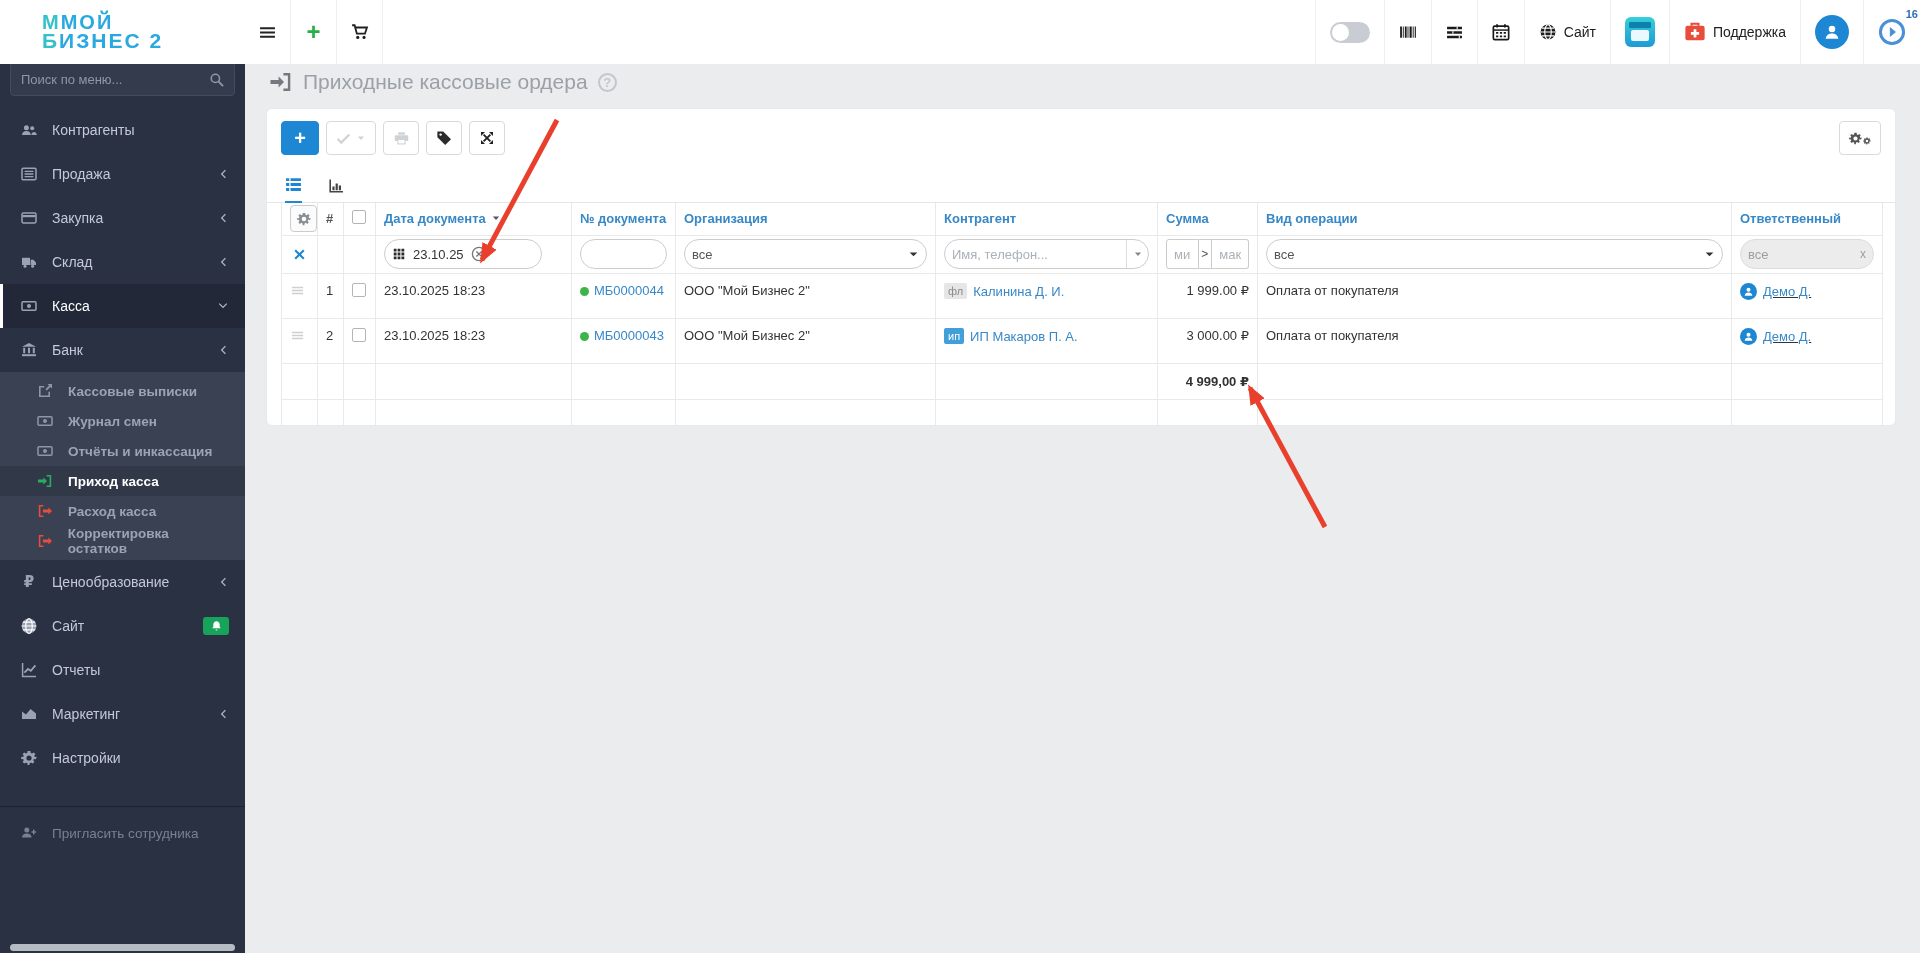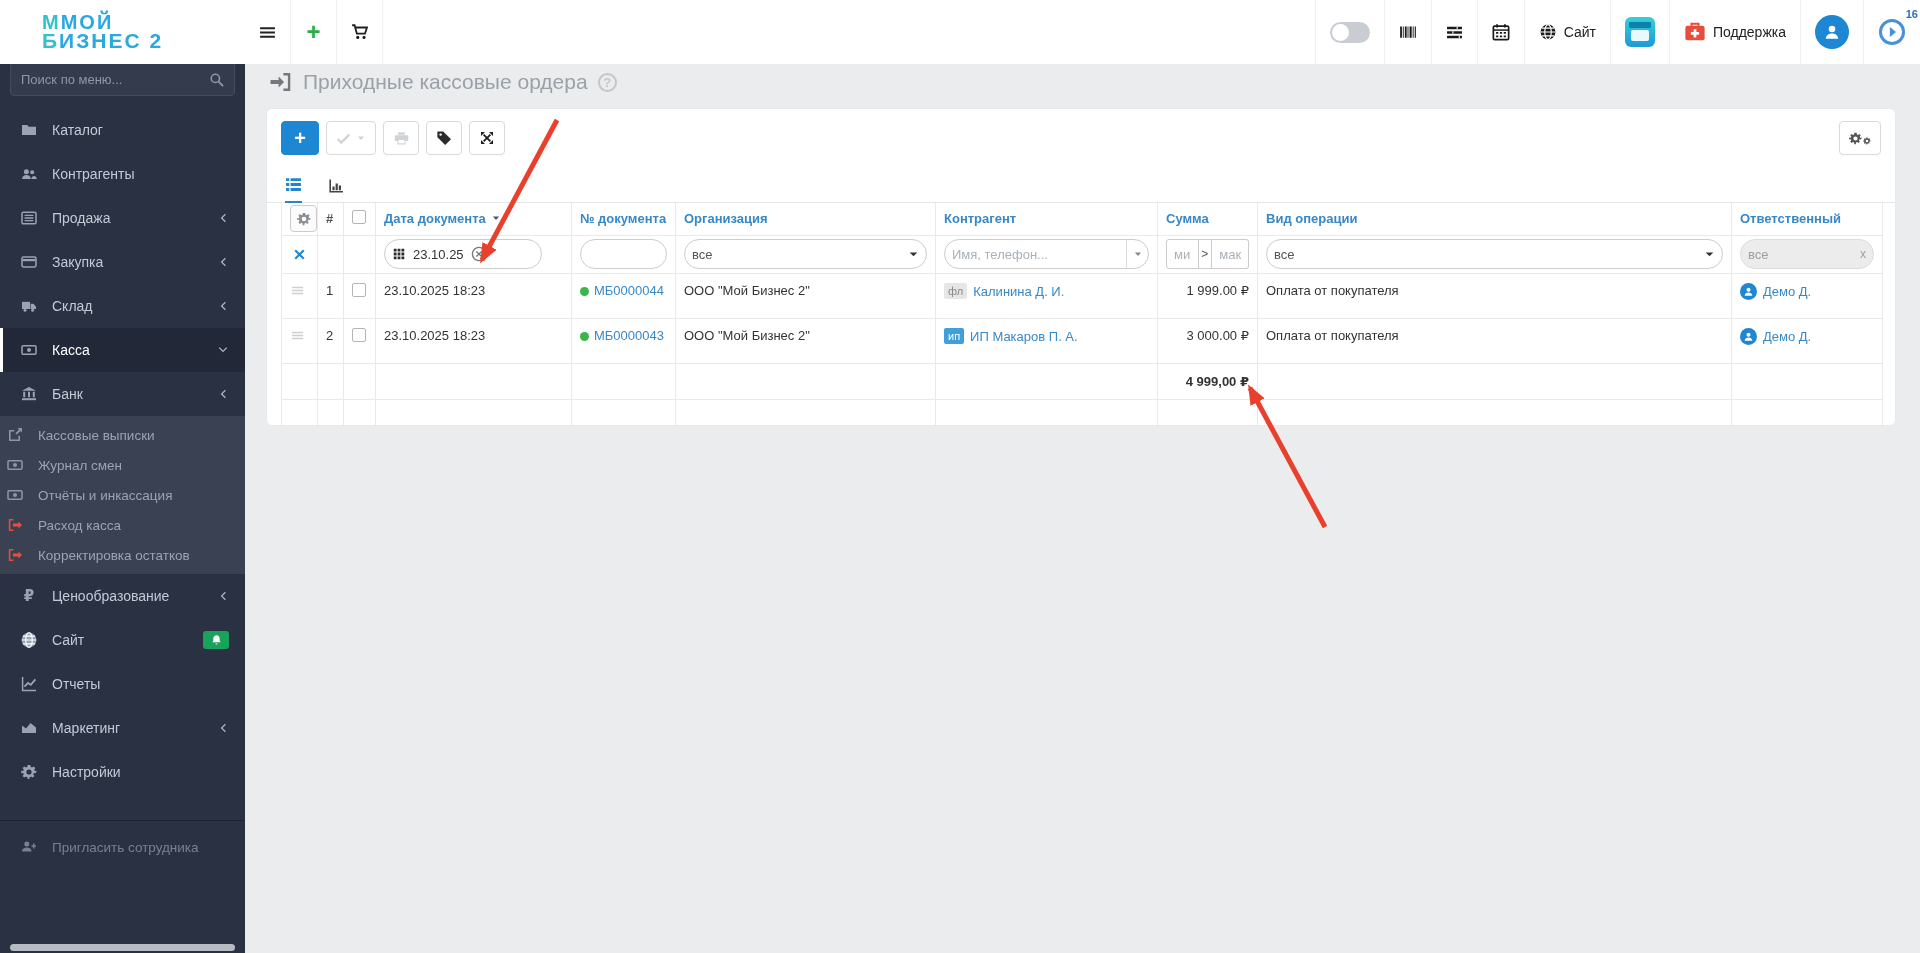--- a/index.html
+++ b/index.html
@@ -33,21 +33,21 @@
   .search-box input { flex:1; background:transparent; border:none; outline:none; color:#aeb5c4; font-size:13px; font-family:inherit; }
   .search-box input::placeholder { color:#8e96a8; }
   .nav { margin-top:12px; }
   .nav-item { display:flex; align-items:center; height:44px; padding:0 16px 0 20px; color:#c3c9d6; font-size:14px; cursor:pointer; text-decoration:none; position:relative; }
   .nav-item .nav-icon { width:18px; margin-right:14px; display:flex; justify-content:center; color:#9aa2b4; }
   .nav-item.active-main { background:#222838; color:#fff; }
   .nav-item.active-main::before { content:""; position:absolute; left:0; top:0; bottom:0; width:3px; background:#fff; }
   .nav-chevron { margin-left:auto; color:#aeb5c4; }
   .nav-badge { margin-left:auto; width:26px; height:18px; background:#17a45a; border-radius:3px; display:flex; align-items:center; justify-content:center; color:#fff; }
   .submenu { background:#3a4153; padding:4px 0; }
-  .submenu .nav-item { height:30px; font-size:13.5px; color:#9ba3b4; padding-left:6px; }
+  .submenu .nav-item { height:30px; font-size:13.5px; color:#9ba3b4; padding-left:36px;font-weight:bold; }
   .submenu .nav-item .nav-icon { color:#8d95a7; }
   .submenu .nav-item.active-sub { background:#313848; color:#fff; }
   .ic-green { color:#27ae60 !important; }
   .ic-red { color:#e74c3c !important; }
   .txt-ic { font-size:15px; font-weight:bold; line-height:16px; }
   .side-divider { border-top:1px solid #1c2230; margin:26px 0 14px 0; }
   .side-footer .nav-item { height:24px; color:#79818f; font-size:13.5px; }
   .side-footer .nav-item .nav-icon { color:#79818f; }
   .scroll-hint { position:absolute; bottom:2px; left:10px; width:225px; height:7px; background:#cfd3d9; border-radius:4px; opacity:.85; }
 
@@ -92,21 +92,21 @@
   .minmax .f-input.max { width:44px; border-left:none; border-radius:0 3px 3px 0; }
   .f-gray { background:#ececec; border-color:#dcdcdc; color:#9aa0a6; justify-content:space-between; }
   .f-gray .xs { color:#9aa0a6; font-size:12px; cursor:pointer; }
   .drag-handle { color:#cfcfcf; }
   .num-cell, .right { text-align:right !important; }
   .doc-link, .link { color:#3788c7; text-decoration:none; cursor:pointer; }
   .dot { display:inline-block; width:9px; height:9px; border-radius:50%; background:#3bb54a; margin-right:5px; vertical-align:-1px; }
   .badge { display:inline-block; font-size:11px; padding:2px 4px; border-radius:2px; margin-right:6px; vertical-align:1px; }
   .badge-fl { background:#e6e6e6; color:#8a8a8a; }
   .badge-ip { background:#419fd9; color:#fff; }
-  .otv-chip { display:flex; align-items:center; gap:6px; }
+  .otv-chip { display:flex; align-items:center; gap:6px;text-decoration:underline; }
   .otv-ava { width:17px; height:17px; border-radius:50%; background:#1e87d3; display:flex; align-items:center; justify-content:center; }
 
   .annot { position:absolute; top:0; left:0; width:1920px; height:953px; pointer-events:none; z-index:50; }
 </style>
 </head>
 <body>
 
 <div class="topbar">
   <div class="logo-box">
     <div class="logo-top"><span class="accent">М</span><span></span><span></span><span class="lt"></span>МОЙ</div>
@@ -213,28 +213,20 @@
         <svg width="15" height="15" viewBox="0 0 16 16" fill="currentColor">
           <circle cx="6.8" cy="6.8" r="4.4" fill="none" stroke="currentColor" stroke-width="1.7"></circle>
           <path d="M10.2 10.2L15 15" stroke="currentColor" stroke-width="2"></path>
         </svg>
       </span>
   </div>
   <div class="nav">
       <a class="nav-item">
         <span class="nav-icon">
           <svg width="16" height="16" viewBox="0 0 16 16" fill="currentColor">
-            <path d="M1 3h5.2l1.5 1.8H15V13H1z"></path>
-          </svg>
-        </span>
-        <span class="nav-label">Каталог</span>
-      </a>
-      <a class="nav-item">
-        <span class="nav-icon">
-          <svg width="16" height="16" viewBox="0 0 16 16" fill="currentColor">
             <circle cx="5.4" cy="5.8" r="2.5"></circle>
             <circle cx="11.2" cy="6.2" r="2"></circle>
             <path d="M1 13c0-2.6 2-4.1 4.4-4.1S9.8 10.4 9.8 13z"></path>
             <path d="M10.3 13c.2-2 1.4-3.1 2.9-3.1 1.2 0 2.4 1 2.6 3.1z"></path>
           </svg>
         </span>
         <span class="nav-label">Контрагенты</span>
       </a>
       <a class="nav-item">
         <span class="nav-icon">
@@ -329,20 +321,29 @@
           <span class="nav-label">Журнал смен</span>
         </a>
         <a class="nav-item">
           <span class="nav-icon">
             <svg width="16" height="16" viewBox="0 0 16 16" fill="currentColor">
               <rect x="1" y="3.8" width="14" height="8.4" rx="1" fill="none" stroke="currentColor" stroke-width="1.5"></rect>
               <circle cx="8" cy="8" r="2"></circle>
             </svg>
           </span>
           <span class="nav-label">Отчёты и инкассация</span>
+        </a>
+        <a class="nav-item active-sub">
+          <span class="nav-icon ic-green">
+            <svg width="16" height="16" viewBox="0 0 16 16" fill="currentColor">
+              <path d="M9.6 2h4.6v12H9.6v-1.6h3v-8.8h-3z"></path>
+              <path d="M6.4 4.4L10 8l-3.6 3.6V9.4H1V6.6h5.4z"></path>
+            </svg>
+          </span>
+          <span class="nav-label">Приход касса</span>
         </a>
         <a class="nav-item">
           <span class="nav-icon ic-red">
             <svg width="16" height="16" viewBox="0 0 16 16" fill="currentColor">
               <path d="M1.8 2h4.6v1.6h-3v8.8h3V14H1.8z"></path>
               <path d="M11.4 4.4L15 8l-3.6 3.6V9.4H6V6.6h5.4z"></path>
             </svg>
           </span>
           <span class="nav-label">Расход касса</span>
         </a>

